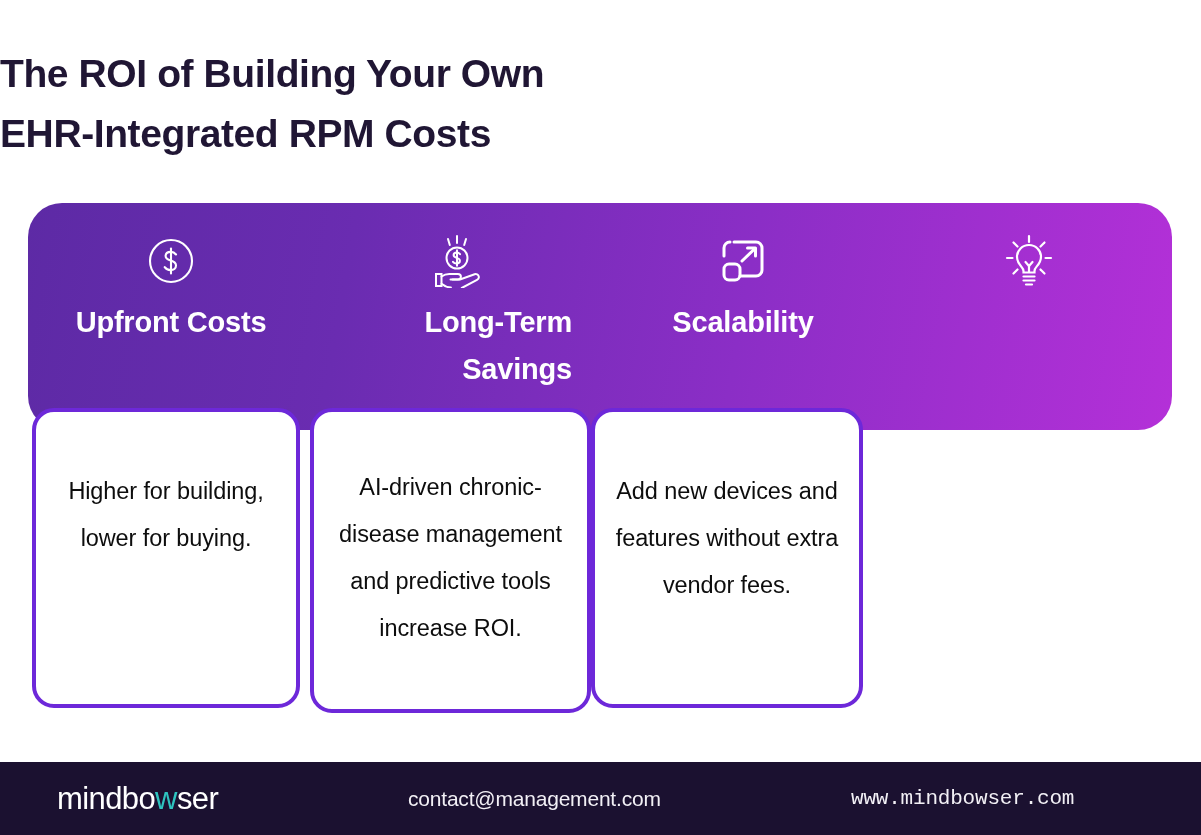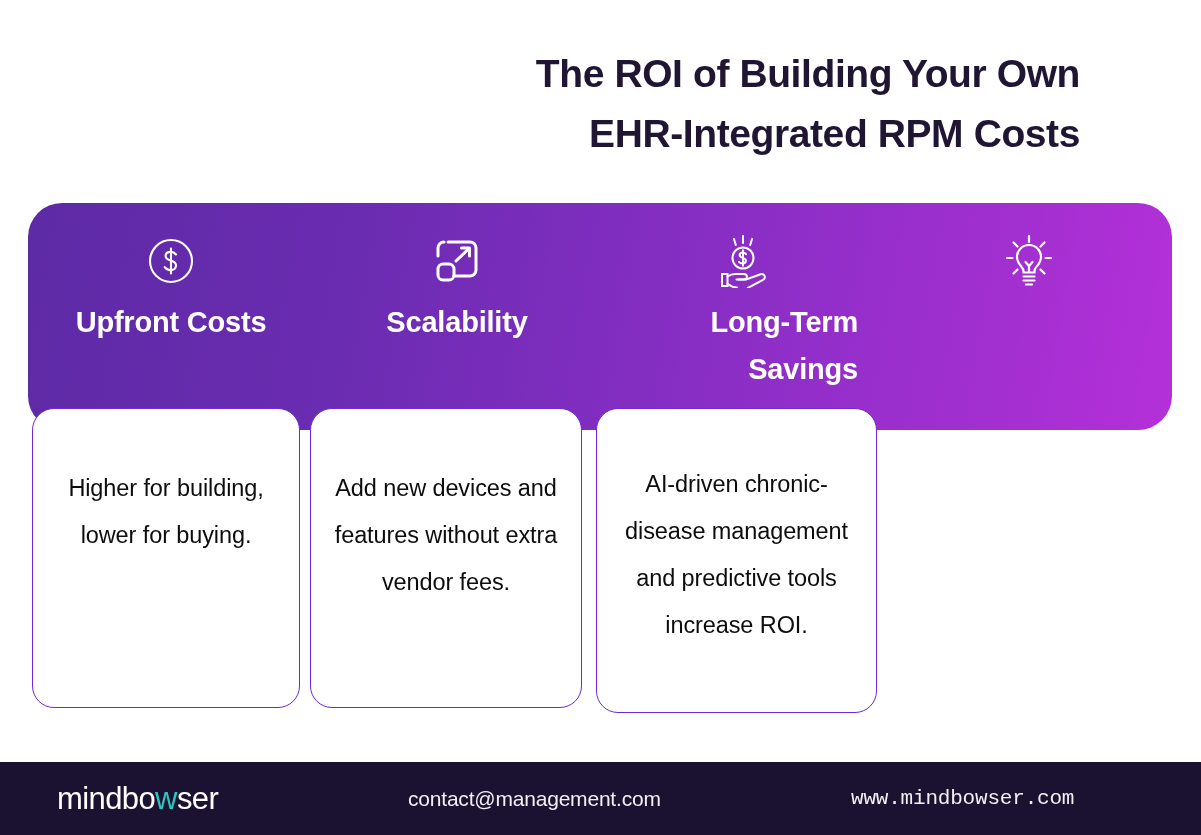--- a/index.html
+++ b/index.html
@@ -14,21 +14,21 @@
     overflow: hidden;
     position: relative;
   }
 
   
   .title-block {
     position: absolute;
     top: 44px;
     left: 0;
     width: 1080px;
-    text-align: right;
+    text-align: left;
   }
   .title-line {
     font-size: 39px;
     font-weight: bold;
     color: #201634;
     letter-spacing: -0.4px;
     line-height: 60px;
     white-space: nowrap;
   }
 
@@ -74,21 +74,21 @@
     position: absolute;
     left: 32px;
     top: 408px;
     width: 1136px;
     display: flex;
     z-index: 2;
     align-items: flex-start;
   }
   .card {
     background: #ffffff;
-    border: 1px solid #6d28d9;
+    border: 4px solid #6d28d9;
     border-radius: 22px;
     box-sizing: border-box;
     padding: 46px 14px 26px 14px;
     text-align: center;
     font-size: 23.5px;
     line-height: 47px;
     color: #0d0d0d;
     letter-spacing: -0.1px;
   }
   .card-1 { width: 268px; min-height: 300px; margin-right: 10px; }
@@ -150,51 +150,51 @@
 
   <div class="banner-col">
     <div class="banner-icon">
       <svg width="52" height="52" viewBox="0 0 52 52" fill="none" stroke="#ffffff" stroke-width="2.1">
         <circle cx="26" cy="26" r="21"></circle>
         <path d="M31 19.5c-1.4-1.8-3.1-2.6-5.2-2.6-3.1 0-5.2 1.7-5.2 4.2 0 2.4 1.7 3.6 5 4.5 3.5 1 5.4 2.2 5.4 4.9 0 2.8-2.3 4.6-5.5 4.6-2.5 0-4.4-0.9-5.8-2.9" stroke-linecap="round"></path>
         <path d="M26 13.5v25" stroke-linecap="round"></path>
       </svg>
     </div>
     <div class="banner-label">Upfront Costs</div>
-  </div>
-
-  <div class="banner-col">
-    <div class="banner-icon">
-      <svg width="50" height="50" viewBox="0 0 50 50" fill="none" stroke="#ffffff" stroke-width="3" stroke-linecap="round" stroke-linejoin="round">
-        <path d="M16 6h22a6 6 0 0 1 6 6v22a6 6 0 0 1-6 6H22"></path>
-        <path d="M6 20V12a6 6 0 0 1 6-6"></path>
-        <rect x="6" y="28" width="16" height="16" rx="5"></rect>
-        <path d="M24 25L37 12.5"></path>
-        <path d="M29.5 12h8v8"></path>
-      </svg>
-    </div>
-    <div class="banner-label">Scalability</div>
   </div>
 
   <div class="banner-col">
     <div class="banner-icon">
       <svg width="58" height="54" viewBox="0 0 58 54" fill="none" stroke="#ffffff" stroke-width="2" stroke-linecap="round">
         <path d="M29 2v7"></path>
         <path d="M20 5l1.8 6"></path>
         <path d="M38 5l-1.8 6"></path>
         <circle cx="29" cy="24" r="10.5"></circle>
         <path d="M32 20.2c-0.9-1.1-1.9-1.6-3.2-1.6-1.9 0-3.2 1-3.2 2.5 0 1.4 1 2.2 3 2.8 2.1 0.6 3.3 1.3 3.3 2.9 0 1.7-1.4 2.8-3.4 2.8-1.5 0-2.7-0.6-3.5-1.7"></path>
         <path d="M29 16.3v15.4"></path>
         <path d="M8 40h5.5v12H8z"></path>
         <path d="M13.5 42.5c2.5-1.8 5-2.5 7.8-2.5h8.6c1.7 0 3 1.2 3 2.7 0 1.5-1.3 2.7-3 2.7h-5.4"></path>
         <path d="M22.5 45.4h9.6l14.5-5.2c1.8-0.6 3.6 0.4 4.1 2 0.4 1.4-0.3 2.9-1.7 3.6L33.8 54"></path>
         <path d="M13.5 49.8c2.8 2.3 6 3.6 9.4 3.6"></path>
       </svg>
     </div>
     <div class="banner-label">Long-Term Savings</div>
+  </div>
+
+  <div class="banner-col">
+    <div class="banner-icon">
+      <svg width="50" height="50" viewBox="0 0 50 50" fill="none" stroke="#ffffff" stroke-width="3" stroke-linecap="round" stroke-linejoin="round">
+        <path d="M16 6h22a6 6 0 0 1 6 6v22a6 6 0 0 1-6 6H22"></path>
+        <path d="M6 20V12a6 6 0 0 1 6-6"></path>
+        <rect x="6" y="28" width="16" height="16" rx="5"></rect>
+        <path d="M24 25L37 12.5"></path>
+        <path d="M29.5 12h8v8"></path>
+      </svg>
+    </div>
+    <div class="banner-label">Scalability</div>
   </div>
 
   <div class="banner-col">
     <div class="banner-icon">
       <svg width="52" height="54" viewBox="0 0 52 54" fill="none" stroke="#ffffff" stroke-width="2.2" stroke-linecap="round">
         <path d="M26 2v6"></path>
         <path d="M10.5 8.5l4 4"></path>
         <path d="M41.5 8.5l-4 4"></path>
         <path d="M4 24h5.5"></path>
         <path d="M48 24h-5.5"></path>
@@ -209,25 +209,25 @@
       </svg>
     </div>
   </div>
 
 </div>
 
 <div class="cards">
   <div class="card card-1">
     <div class="card-text">Higher for building, lower for buying.</div>
   </div>
+  <div class="card card-4">
+    <div class="card-text">AI-driven chronic-disease management and predictive tools increase ROI.</div>
+  </div>
   <div class="card card-3">
     <div class="card-text">Add new devices and features without extra vendor fees.</div>
-  </div>
-  <div class="card card-4">
-    <div class="card-text">AI-driven chronic-disease management and predictive tools increase ROI.</div>
   </div>
 </div>
 
 <div class="footer">
   <div class="logo"><span>mindbo</span><span class="w-accent">w</span><span>ser</span></div>
   <div class="footer-email">contact@management.com</div>
   <div class="footer-web">www.mindbowser.com</div>
 </div>
 
 </body></html>

